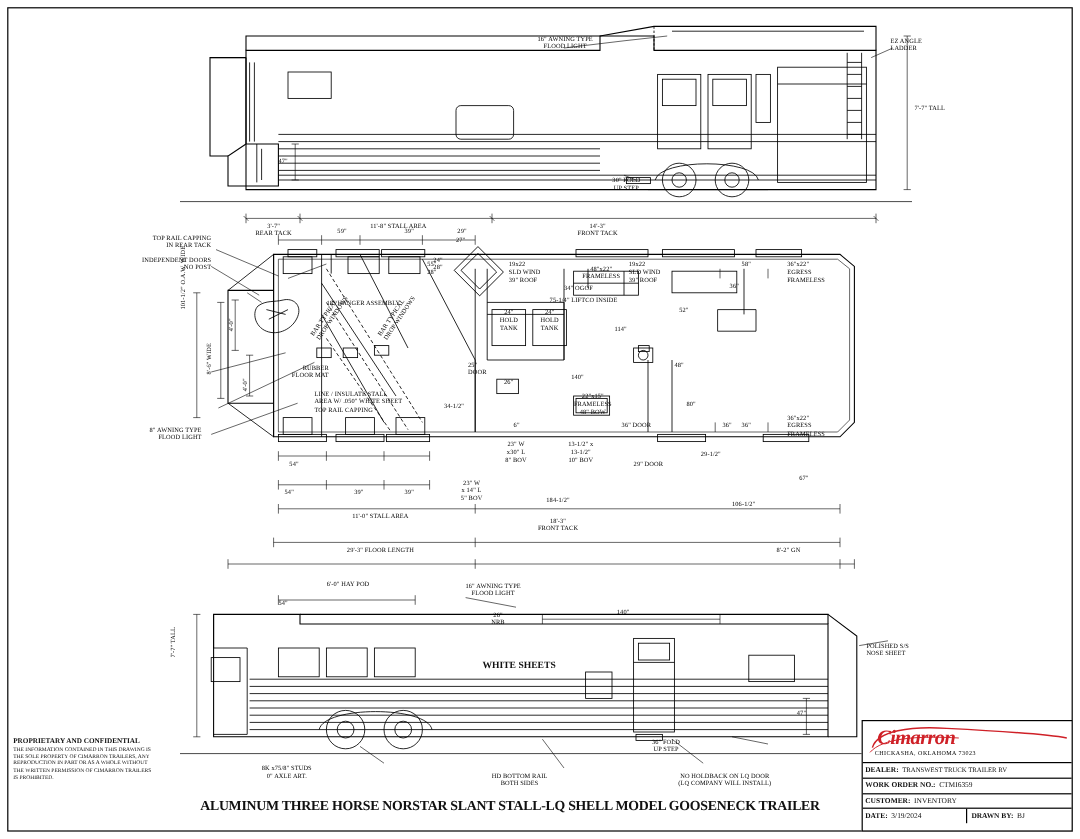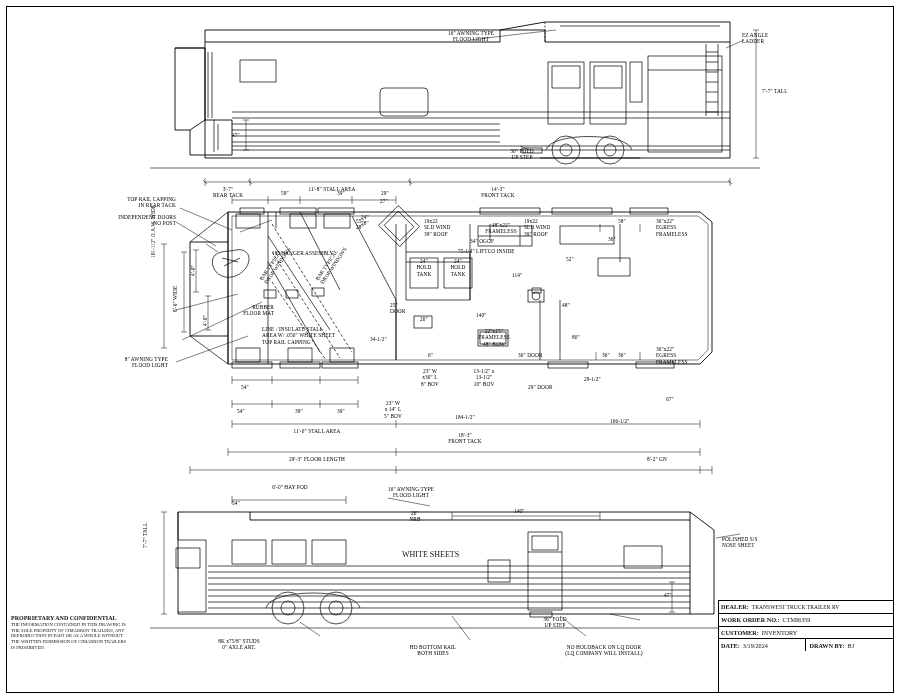--- a/index.html
+++ b/index.html
@@ -21,21 +21,21 @@
   .tbv{padding-left:3px;white-space:nowrap;}
   .tbsplit{display:flex;width:100%;height:100%;align-items:center;}
   .tbhalf{display:flex;align-items:center;width:50%;height:100%;}
   .tbhalf.second{border-left:1px solid #000;padding-left:2px;}
   
   #xzblock{position:absolute;left:8px;top:613px;width:286px;height:80px;box-sizing:border-box;}
   .xzrow{border-top:1px solid #000;border-bottom:1px solid #000;height:12px;display:flex;align-items:center;font-size:7.5px;font-weight:bold;padding-left:3px;}
   .propr{font-size:6px;font-weight:bold;padding-left:3px;padding-top:2px;}
   .legal{font-size:4.6px;line-height:1.25;padding-left:3px;padding-top:1px;width:120px;}
   #maintitle{position:absolute;left:130px;top:666px;width:590px;text-align:center;font-size:11.5px;font-weight:bold;font-family:"Liberation Serif",serif;letter-spacing:-0.2px;}
-  .whitesheets{position:absolute;font-weight:normal;font-size:8px;font-family:"Liberation Serif",serif;}
+  .whitesheets{position:absolute;font-weight:bold;font-size:8px;font-family:"Liberation Serif",serif;}
 </style>
 </head>
 <body>
 
 <div id="sheet">
   <div class="border-outer"></div>
 
   <svg class="svg-layer" viewBox="0 0 900 699">
     <g fill="none" stroke="#000" stroke-width="0.7">
 
@@ -401,22 +401,31 @@
   <div class="lbl c" style="left:552px;top:644px;width:104px;">NO HOLDBACK ON LQ DOOR
 (LQ COMPANY WILL INSTALL)</div>
   <div class="lbl c" style="left:538px;top:616px;width:34px;">36" FOLD
 UP STEP</div>
 
   <div id="xzblock">
     <div class="propr">PROPRIETARY AND CONFIDENTIAL</div>
     <div class="legal">THE INFORMATION CONTAINED IN THIS DRAWING IS THE SOLE PROPERTY OF CIMARRON TRAILERS, ANY REPRODUCTION IN PART OR AS A WHOLE WITHOUT THE WRITTEN PERMISSION OF CIMARRON TRAILERS IS PROHIBITED.</div>
   </div>
 
+  <div id="maintitle">ALUMINUM THREE HORSE NORSTAR SLANT STALL-LQ SHELL MODEL GOOSENECK TRAILER</div>
 
   <div id="titleblock">
+    <div id="logoarea">
+      <svg width="176" height="34" viewBox="0 0 176 34" style="position:absolute;left:0;top:0;">
+        <path d="M8,22 C12,8 40,4 70,6 C110,8 150,10 170,14" fill="none" stroke="#cf2027" stroke-width="1.2"></path>
+        <path d="M6,26 C16,14 46,12 80,14" fill="none" stroke="#cf2027" stroke-width="0.8"></path>
+      </svg>
+      <div class="logotext">Cimarron</div>
+      <div class="logosub">CHICKASHA, OKLAHOMA 73023</div>
+    </div>
     <div class="tbrow">
       <span class="tbl">DEALER:</span>
       <span class="tbv" style="font-size:5.6px;">TRANSWEST TRUCK TRAILER RV</span>
     </div>
     <div class="tbrow">
       <span class="tbl">WORK ORDER NO.:</span>
       <span class="tbv">CTMI6359</span>
     </div>
     <div class="tbrow">
       <span class="tbl">CUSTOMER:</span>

